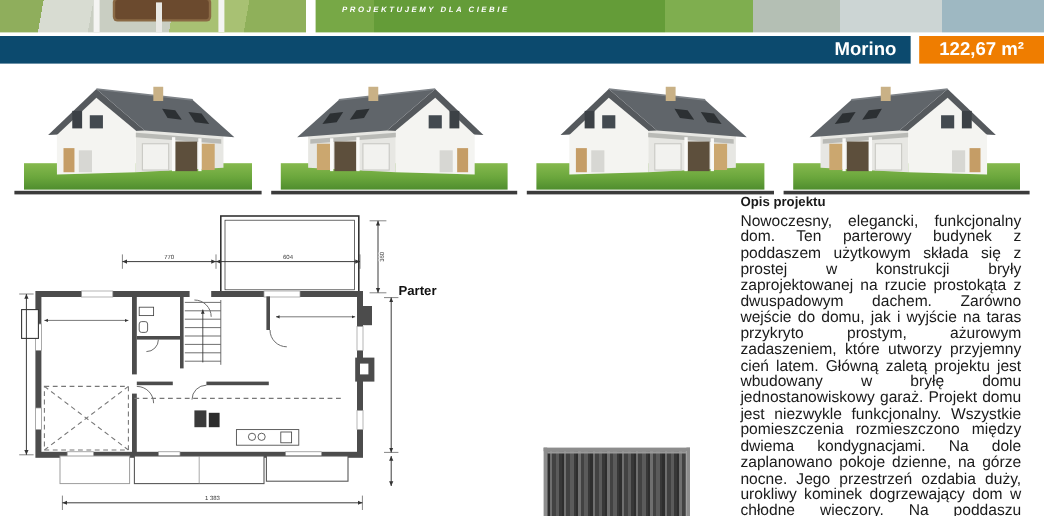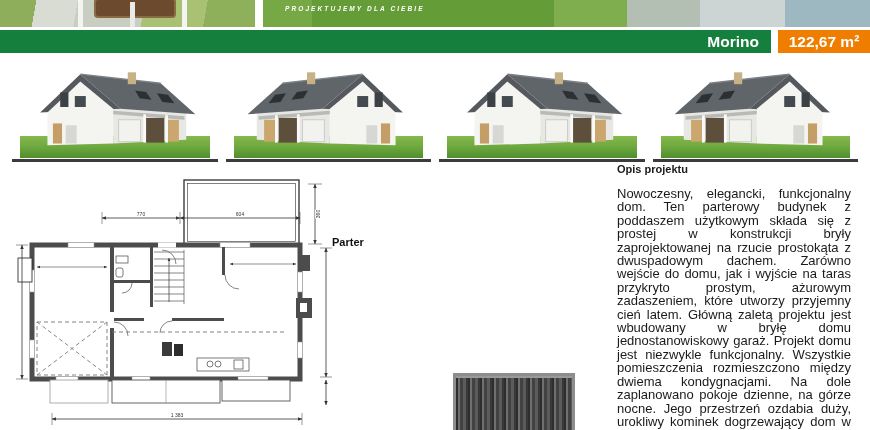--- a/index.html
+++ b/index.html
@@ -19,21 +19,21 @@
   .photo-right { flex:1; height:27px; position:relative; overflow:hidden;
     background:linear-gradient(90deg,#77a846 0 8%,#649c38 8% 48%,#7fae4f 48% 60%,#b4bfb4 60% 72%,#ccd5d4 72% 86%,#9eb8c2 86% 100%); }
   .tagline { position:absolute; left:22px; top:5px; color:#ffffff; font-size:6.5px; font-weight:bold;
     font-style:italic; letter-spacing:2.1px; white-space:nowrap; text-transform:uppercase; }
 
   
   .title-bar { position:absolute; top:30px; left:0; width:870px; height:23px; display:flex; }
   .bar-blue { flex:1; display:flex; align-items:center; justify-content:flex-end;
     padding-right:12px; color:#fff; font-weight:bold; font-size:15.5px; }
   .bar-gap { width:7px; background:#fff; }
-  .bar-orange { width:92px; display:flex; align-items:center; justify-content:center;
+  .bar-orange { width:104px; display:flex; align-items:center; justify-content:center;
     color:#fff; font-weight:bold; font-size:15.5px; }
 
   
   .elevations { position:absolute; top:66px; left:0; width:870px; height:96px;
     display:flex; padding:0 12px; gap:8px; }
   .elev { position:relative; flex:1; }
   .elev .grass { position:absolute; left:8px; right:8px; bottom:4px; height:22px;
     background:linear-gradient(180deg,#86b94e 0%,#6aa63c 55%,#4f8d2e 100%); }
   .elev .baseline { position:absolute; left:0; right:0; bottom:0; height:3px; background:#3b3b3b; }
   .elev .house { position:absolute; left:50%; transform:translateX(-50%); bottom:13px;
@@ -46,21 +46,21 @@
   .planlabel { font-size:11px; font-weight:bold; fill:#111; }
 
   
   .garage-tex { position:absolute; left:453px; top:373px; width:122px; height:57px;
     border:3px solid #8d8d8d; border-bottom:none;
     background:repeating-linear-gradient(90deg,#2e2e2e 0 2px,#6f6f6f 2px 4px,#424242 4px 7px,#5b5b5b 7px 10px,#383838 10px 12px);
     box-shadow:inset 0 2px 0 #9a9a9a; }
 
   
   .desc { position:absolute; left:617px; top:163px; width:234px; color:#1a1a1a; }
-  .desc h3 { font-size:11px; font-weight:bold; margin-bottom:12px; }
+  .desc h3 { font-size:11px; font-weight:bold; margin-bottom:2px; }
   .desc p { font-size:13px; line-height:13.4px; text-align:justify; }
 </style>
 </head>
 <body>
 
 <svg width="0" height="0" style="position:absolute" aria-hidden="true">
   <defs>
     <g id="housesym">
       <polygon points="88,46 168,52 168,82 88,86" fill="#e7e7e3"></polygon>
       <polygon points="8,52 52,10 96,48" fill="#55595d"></polygon>
@@ -86,21 +86,21 @@
 
 <div class="photo-strip">
   <div class="photo-left"></div>
   <div class="photo-gap"></div>
   <div class="photo-right">
     <div class="tagline">PROJEKTUJEMY DLA CIEBIE</div>
   </div>
 </div>
 
 <div class="title-bar">
-  <div class="bar-blue" style="background: #15803d;">
+  <div class="bar-blue" style="background: #0c4a6e;">
     <span>Morino</span>
   </div>
   <div class="bar-gap"></div>
   <div class="bar-orange" style="background: rgb(239, 125, 0);">
     <span>122,67 m²</span>
   </div>
 </div>
 
 <div class="elevations">
   <div class="elev">

